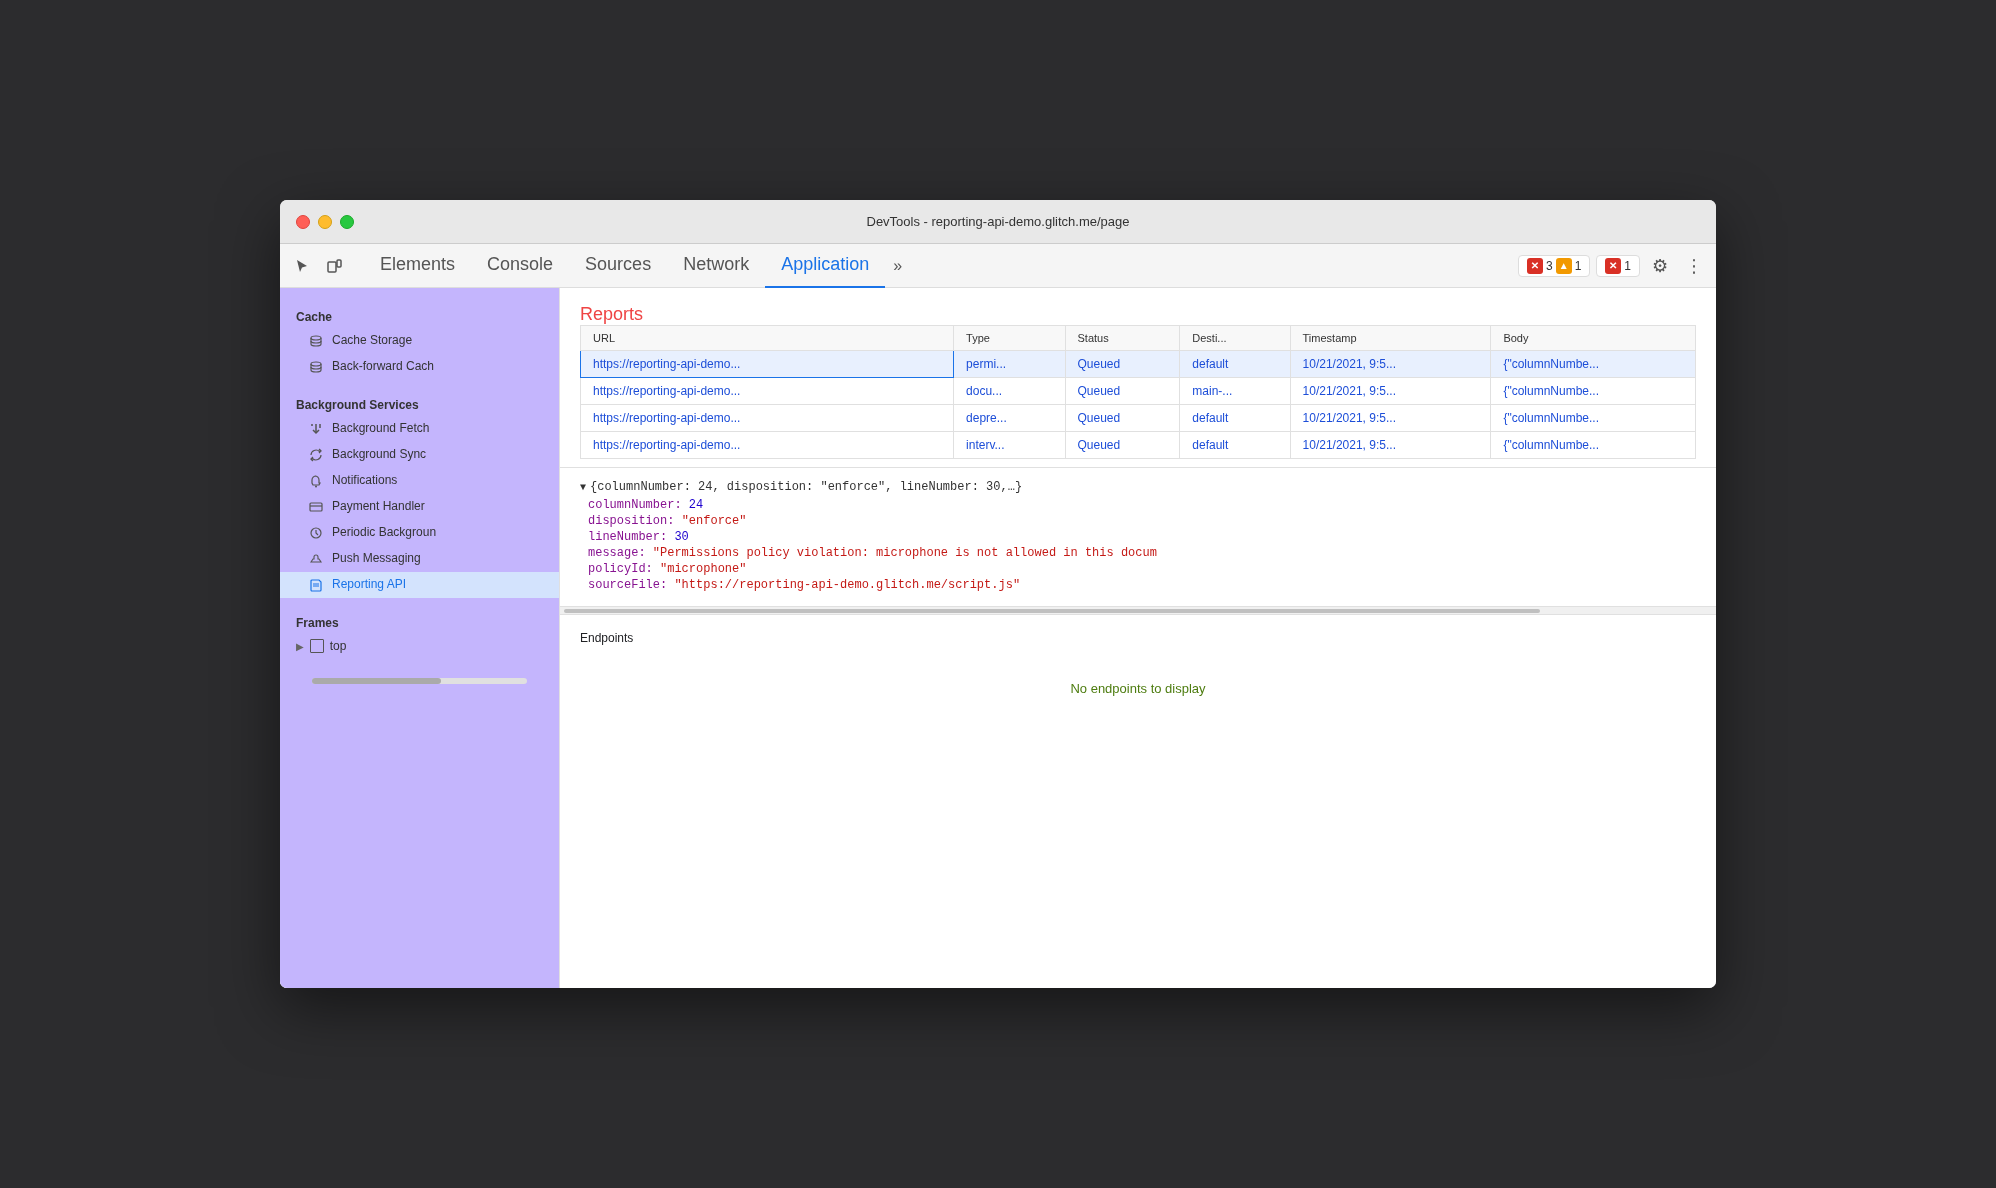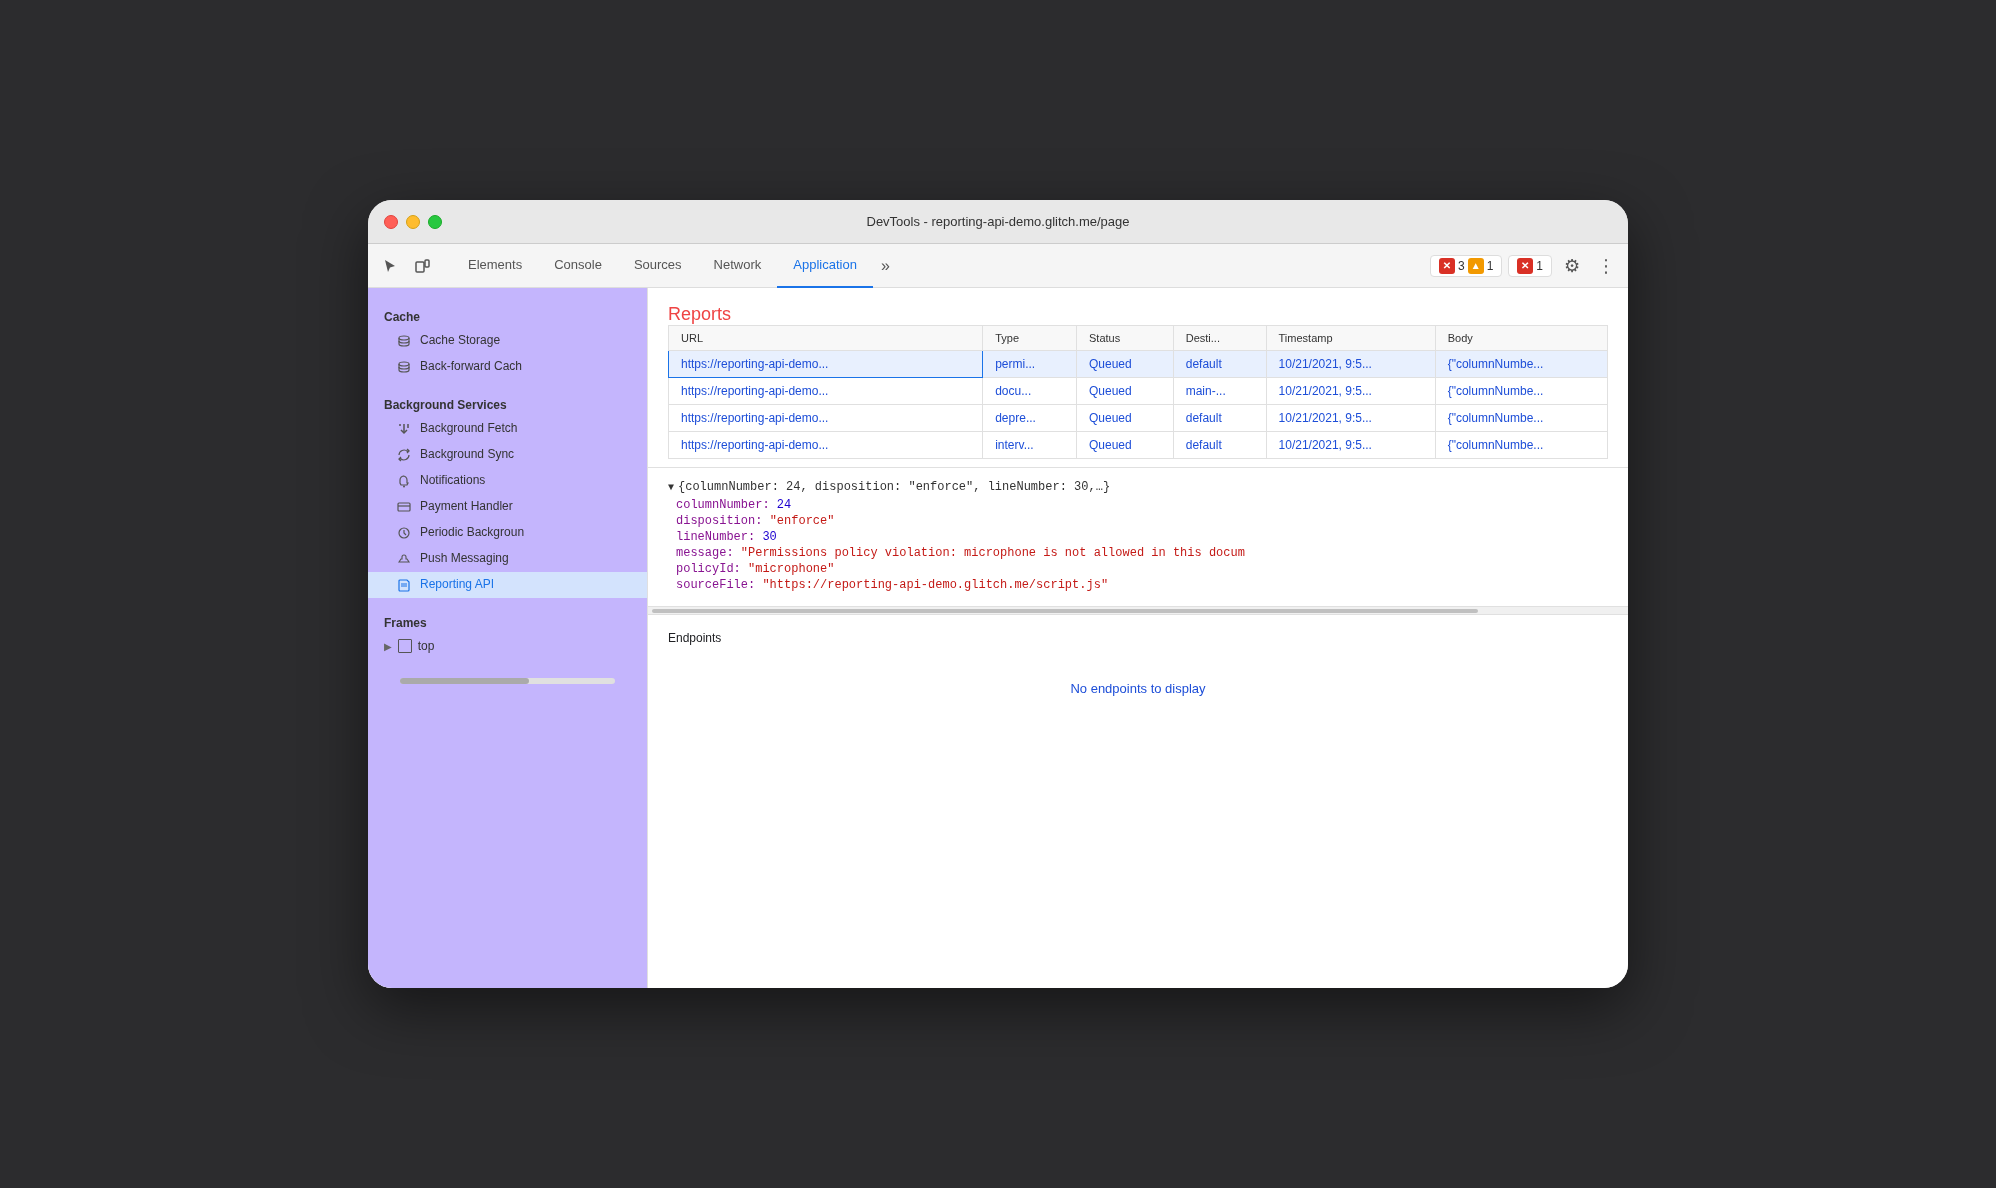--- a/index.html
+++ b/index.html
@@ -5,23 +5,23 @@
     * { box-sizing: border-box; margin: 0; padding: 0; }
     body {
       background: #2c2c2e;
       display: flex;
       justify-content: center;
       align-items: center;
       min-height: 100vh;
       font-family: -apple-system, BlinkMacSystemFont, 'Helvetica Neue', Arial, sans-serif;
     }
     .window {
-      width: 1260px;
+      width: 1436px;
       background: #f0f0f0;
-      border-radius: 24px;
+      border-radius: 7px;
       box-shadow: 0 20px 60px rgba(0,0,0,0.5);
       overflow: hidden;
     }
     .titlebar {
       background: #e8e8e8;
       height: 44px;
       display: flex;
       align-items: center;
       padding: 0 16px;
       border-bottom: 1px solid #ccc;
@@ -79,21 +79,21 @@
       background: transparent;
     }
     .tabs {
       display: flex;
       align-items: center;
       gap: 0;
       flex: 1;
     }
     .tab {
       padding: 8px 16px;
-      font-size: 13px;
+      font-size: 18px;
       color: #555;
       cursor: pointer;
       border-bottom: 2px solid transparent;
       white-space: nowrap;
       height: 44px;
       display: flex;
       align-items: center;
     }
     .tab.active {
       color: #1a73e8;
@@ -329,21 +329,21 @@
       border-top: 1px solid #e0e0e0;
     }
     .endpoints-title {
       font-size: 12px;
       font-weight: 400;
       color: #202124;
       margin-bottom: 12px;
     }
     .no-endpoints {
       text-align: center;
-      color: #1d4ed8;
+      color: #4d7c0f;
       font-size: 13px;
       padding: 24px 0;
     }
   </style>
 </head>
 <body>
 
 <div class="window">
 
   <div class="titlebar">

